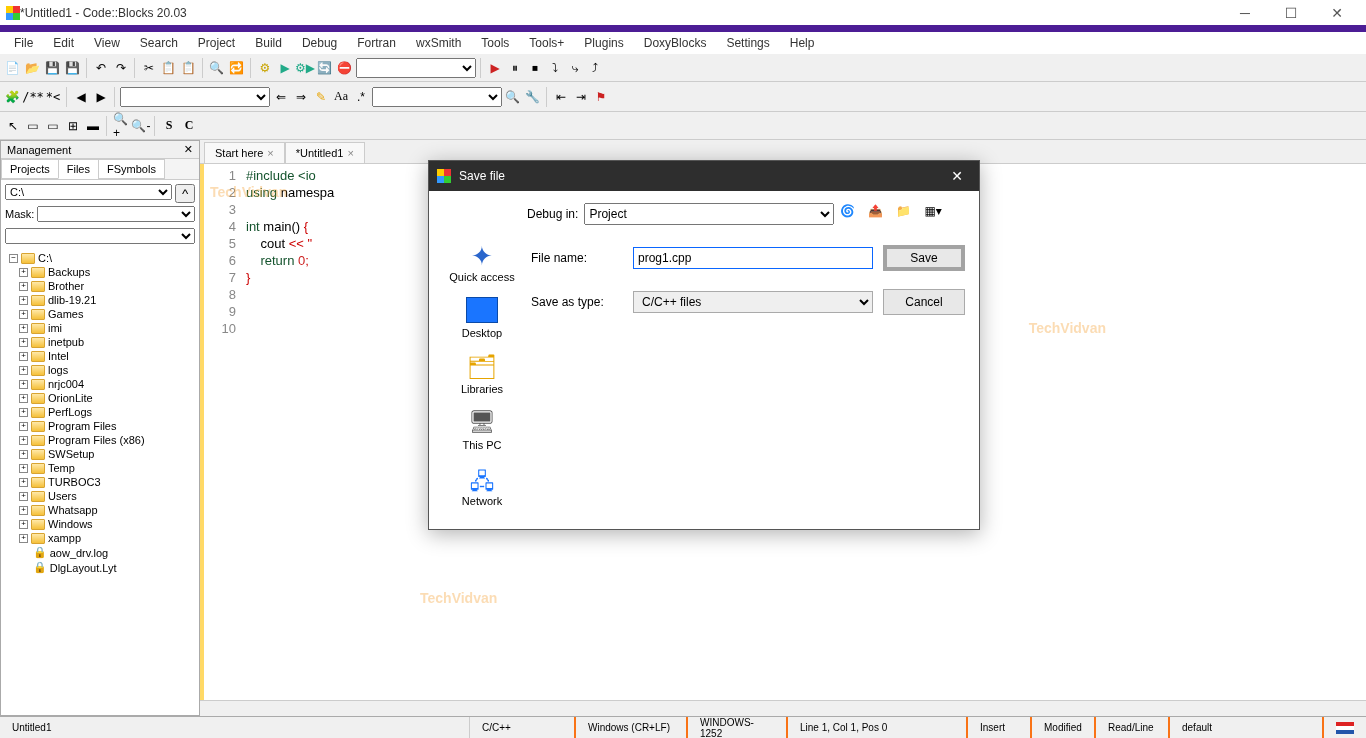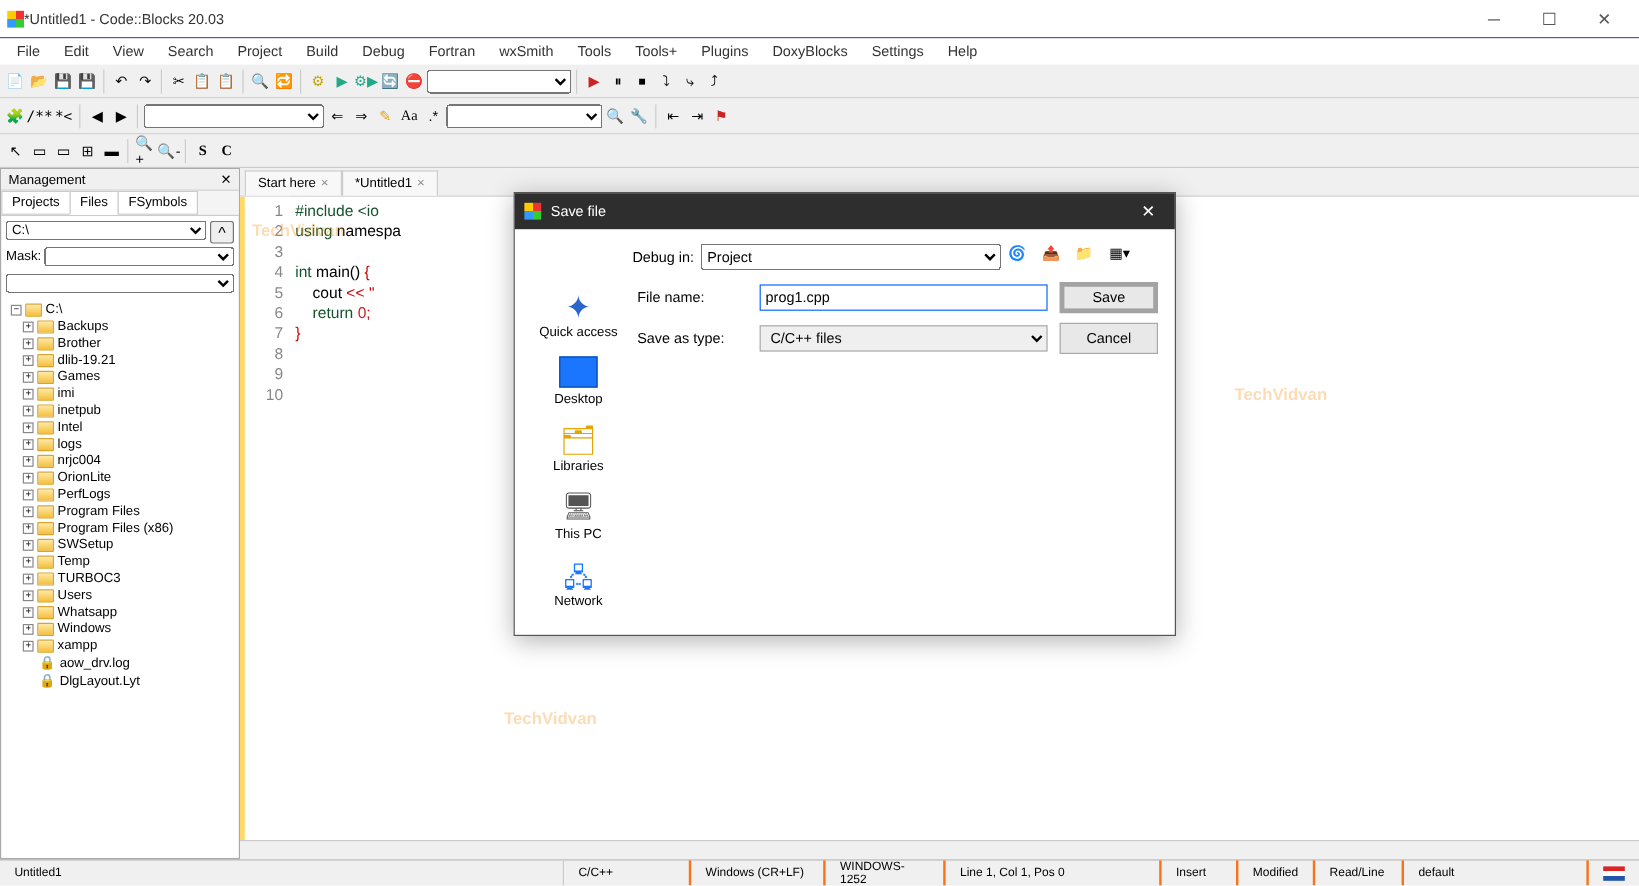--- a/index.html
+++ b/index.html
@@ -1,18 +1,18 @@
 <!DOCTYPE html>
 <html><head>
 <meta charset="utf-8">
 <style>
 * { box-sizing: border-box; margin: 0; padding: 0; font-family: "Segoe UI", Tahoma, sans-serif; }
 body { width: 1366px; height: 738px; background: #f0f0f0; overflow: hidden; position: relative; font-size: 12px; }
 
-.titlebar { height: 32px; background: #fff; display: flex; align-items: center; padding: 0 6px; border-bottom: 1px solid #4c1d95; }
+.titlebar { height: 32px; background: #fff; display: flex; align-items: center; padding: 0 6px; border-bottom: 7px solid #4c1d95; }
 .titlebar .title { flex: 1; color: #333; font-size: 12px; }
 .titlebar .winbtns { display: flex; }
 .titlebar .winbtns div { width: 46px; height: 30px; display: flex; align-items: center; justify-content: center; font-size: 14px; color: #555; }
 
 .menubar { height: 22px; background: #fff; display: flex; align-items: center; padding: 0 4px; }
 .menubar span { padding: 2px 10px; font-size: 12px; color: #333; }
 
 .toolbar-strip { background: #f0f0f0; padding: 2px 4px; display: flex; align-items: center; flex-wrap: wrap; border-bottom: 1px solid #ccc; gap: 2px; min-height: 26px; }
 .toolbar-strip .tbtn { width: 18px; height: 18px; border: 1px solid transparent; display: inline-flex; align-items: center; justify-content: center; }
 .toolbar-strip .sep { width: 2px; height: 20px; border-left: 1px solid #ccc; margin: 0 2px; }
@@ -57,21 +57,21 @@
 .save-in-row select { width: 250px; height: 22px; font-size: 12px; }
 .places-col { width: 90px; float: left; text-align: center; }
 .places-col .place { margin: 6px 0 14px; font-size: 11px; }
 .places-col .place .pic { width: 32px; height: 26px; margin: 0 auto 4px; }
 .file-list-area { margin-left: 94px; border: 1px solid #ccc; height: 268px; position: relative; }
 .file-headers { display: flex; border-bottom: 1px solid #ddd; background: #fff; }
 .file-headers div { padding: 4px 8px; font-size: 12px; border-right: 1px solid #eee; }
 .file-empty { text-align: center; padding: 14px; color: #333; font-size: 12px; }
 .file-list-area .scroll-x { position: absolute; bottom: 0; left: 0; right: 0; height: 16px; background: #f0f0f0; display:flex; align-items:center; }
 .file-list-area .scroll-x .thumb { height:12px; width:310px; background:#c8c8c8; margin-left:14px; }
-.form-rows { margin-left: 94px; margin-top: 10px; display: grid; grid-template-columns: 92px 240px 82px; gap: 8px 10px; align-items: center; }
+.form-rows { margin-left: 94px; margin-top: 20px; display: grid; grid-template-columns: 92px 240px 82px; gap: 18px 10px; align-items: center; }
 .form-rows input, .form-rows select { height: 22px; font-size: 12px; width: 100%; border:1px solid #0a66ff; padding:0 4px; }
 .form-rows select.type { border:1px solid #aaa; }
 .form-rows button { height: 26px; font-size: 12px; border: 4px solid #a3a3a3; background: #e8e8e8; }
 .form-rows button.cancel { border: 1px solid #aaa; }
 
 .watermark { position:absolute; color:#f59c2a; opacity:.35; font-weight:bold; font-size:14px; pointer-events:none; }
 .flag { width:18px; height:12px; background:linear-gradient(#d22 33%,#fff 33% 66%,#2255aa 66%); display:inline-block; }
 .cb-logo { display:inline-block; width:14px; height:14px; background: conic-gradient(#e33 0 25%, #3c3 0 50%, #39f 0 75%, #fc0 0); }
 .nav-ico { width:22px; height:20px; display:inline-block; }
 </style>

